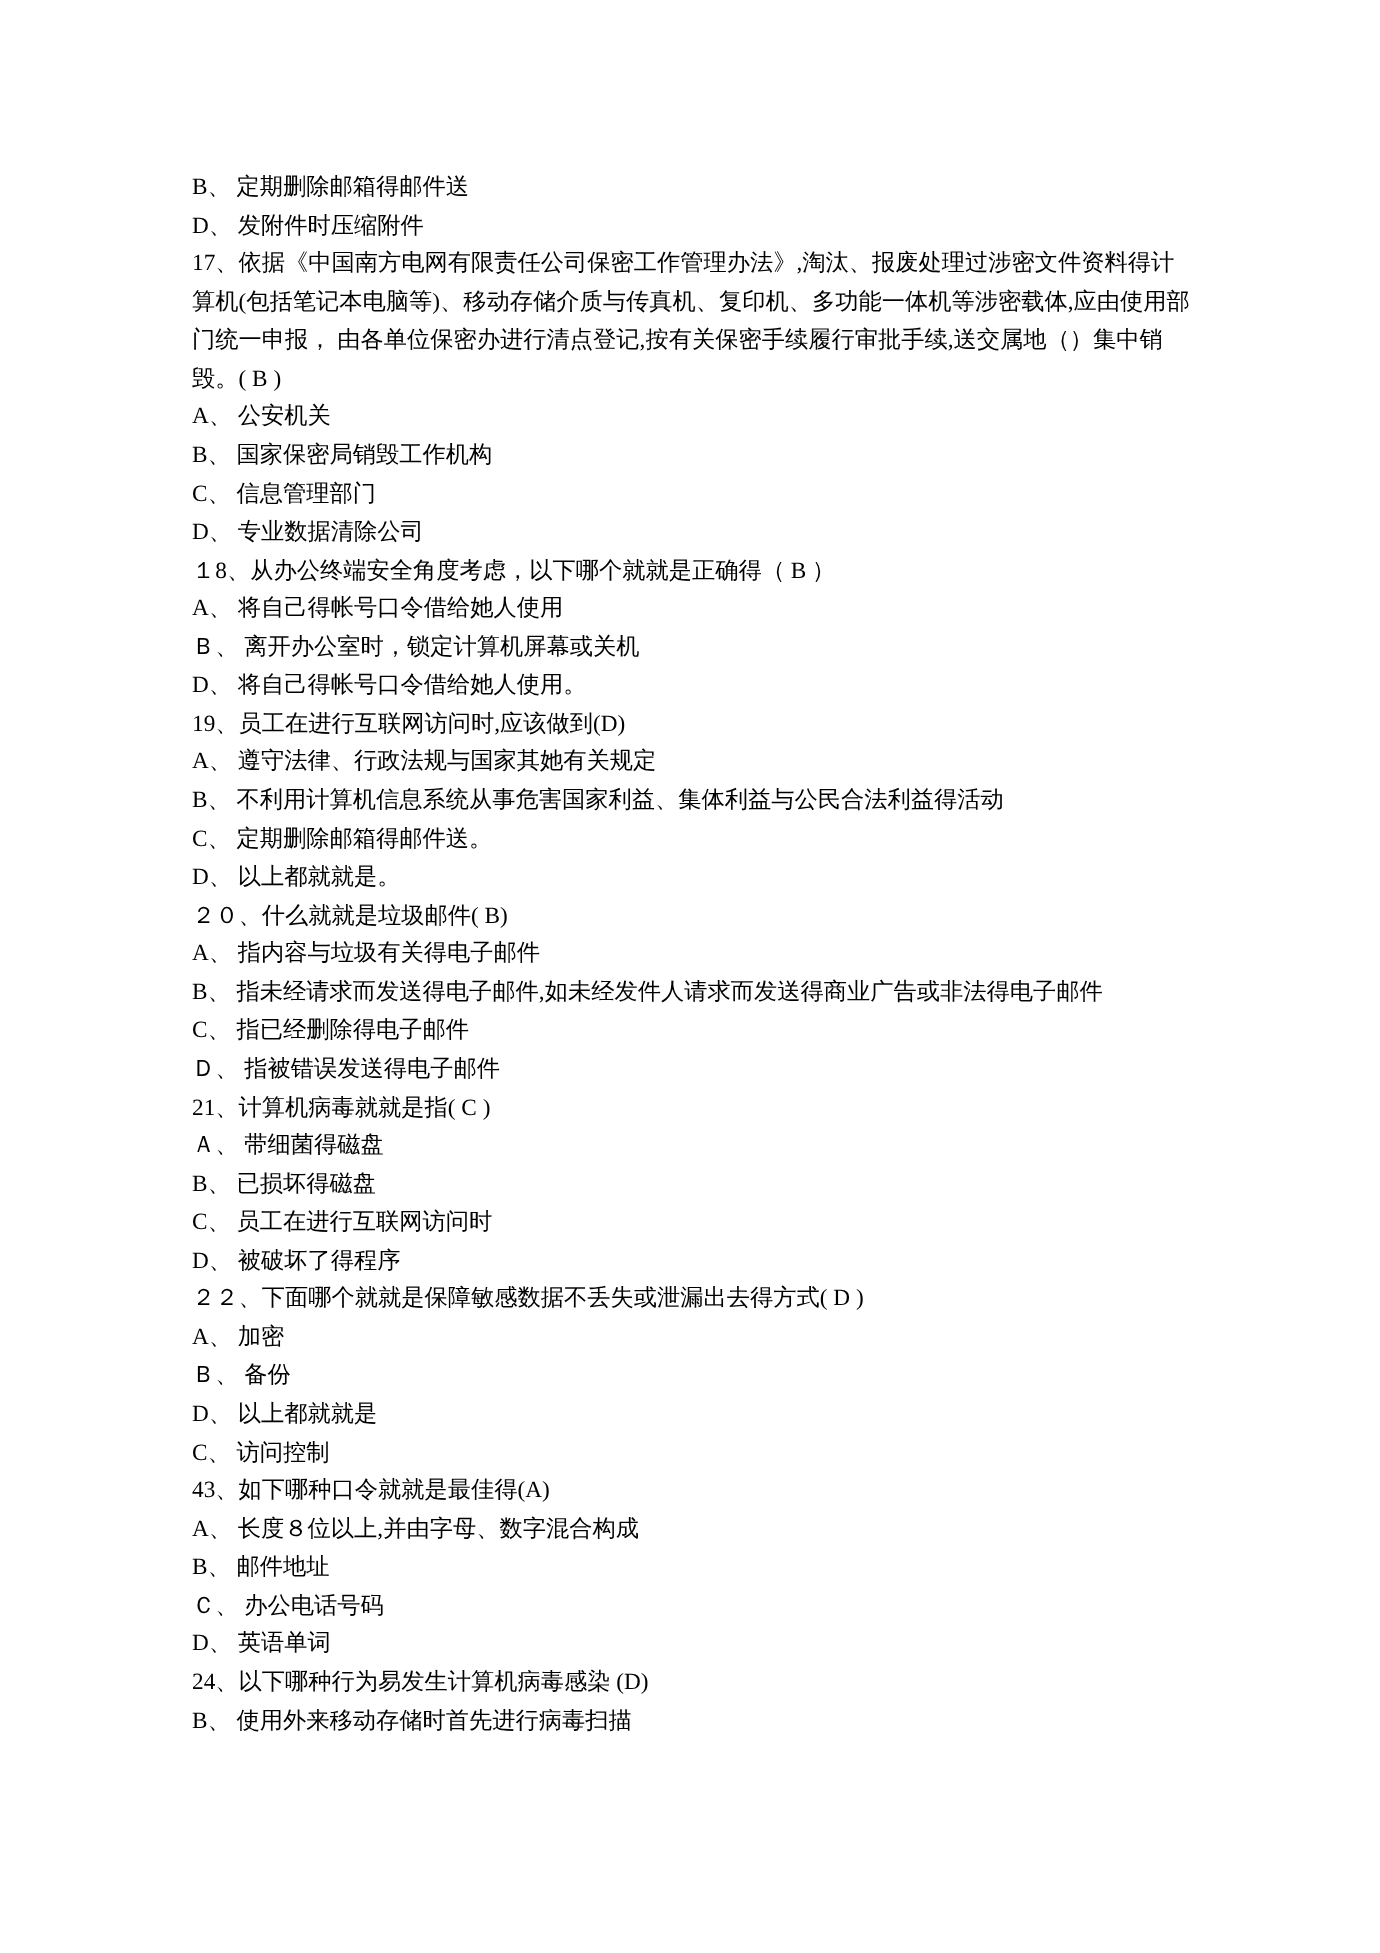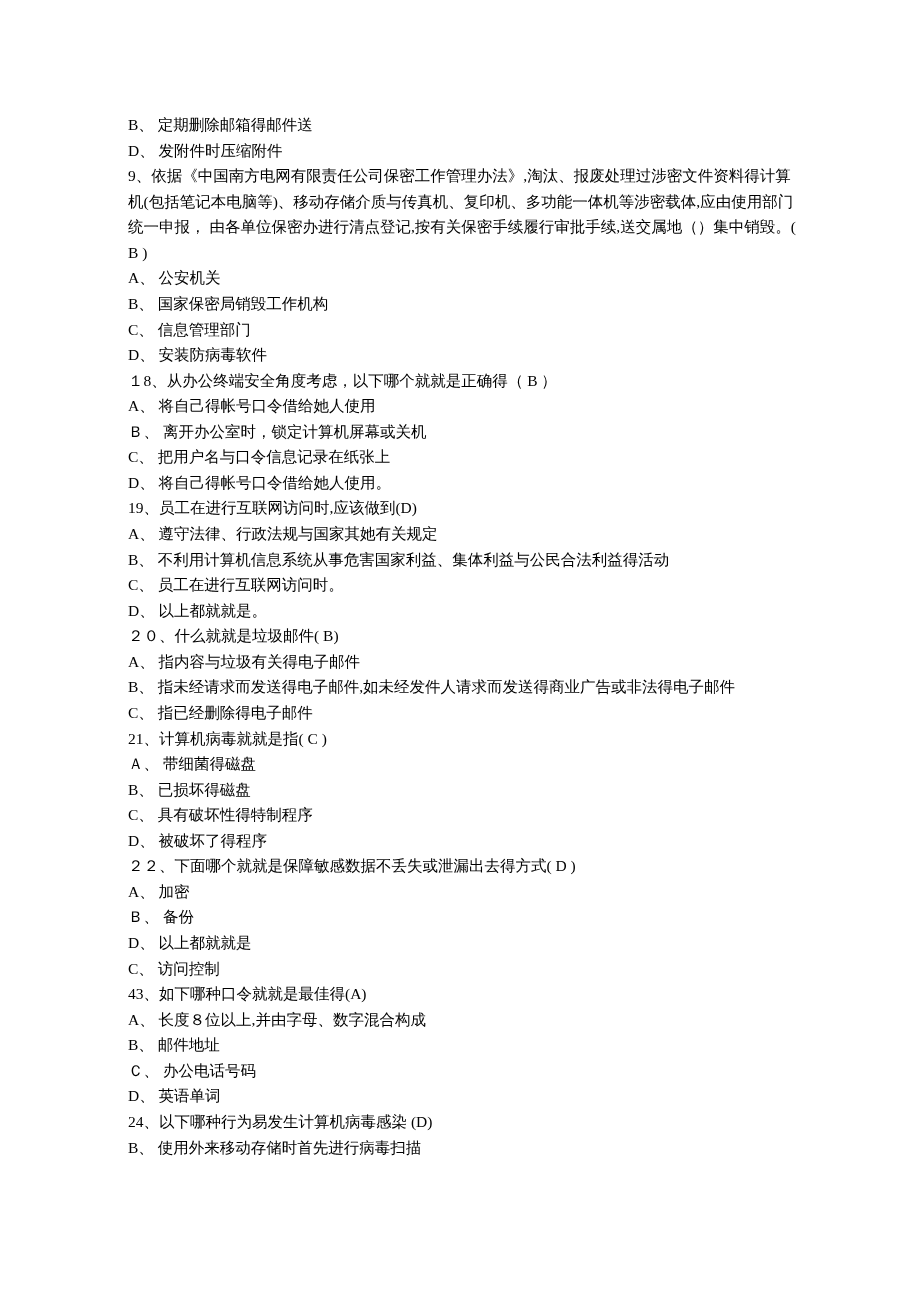--- a/index.html
+++ b/index.html
@@ -21,43 +21,43 @@
       white-space: normal;
       word-break: break-all;
     }
   </style>
 </head>
 <body>
 
 <div id="content">
     <div class="line">B、  定期删除邮箱得邮件送</div>
     <div class="line">D、  发附件时压缩附件</div>
-    <div class="line">9、依据《中国南方电网有限责任公司保密工作管理办法》,淘汰、报废处理过涉密文件资料得计算机(包括笔记本电脑等)、移动存储介质与传真机、复印机、多功能一体机等涉密载体,应由使用部门统一申报， 由各单位保密办进行清点登记,按有关保密手续履行审批手续,送交属地（）集中销毁。(    B    )</div>
+    <div class="line">17、依据《中国南方电网有限责任公司保密工作管理办法》,淘汰、报废处理过涉密文件资料得计算机(包括笔记本电脑等)、移动存储介质与传真机、复印机、多功能一体机等涉密载体,应由使用部门统一申报， 由各单位保密办进行清点登记,按有关保密手续履行审批手续,送交属地（）集中销毁。(    B    )</div>
     <div class="line">A、   公安机关</div>
     <div class="line">B、   国家保密局销毁工作机构</div>
     <div class="line">C、  信息管理部门</div>
-    <div class="line">D、   安装防病毒软件</div>
+    <div class="line">D、   专业数据清除公司</div>
     <div class="line">１8、从办公终端安全角度考虑，以下哪个就就是正确得（ B ）</div>
     <div class="line">A、  将自己得帐号口令借给她人使用</div>
     <div class="line">Ｂ、   离开办公室时，锁定计算机屏幕或关机</div>
-    <div class="line">C、  把用户名与口令信息记录在纸张上</div>
     <div class="line">D、  将自己得帐号口令借给她人使用。</div>
     <div class="line">19、员工在进行互联网访问时,应该做到(D)</div>
     <div class="line">A、  遵守法律、行政法规与国家其她有关规定</div>
     <div class="line">B、  不利用计算机信息系统从事危害国家利益、集体利益与公民合法利益得活动</div>
-    <div class="line">C、  员工在进行互联网访问时。</div>
+    <div class="line">C、  定期删除邮箱得邮件送。</div>
     <div class="line">D、  以上都就就是。</div>
     <div class="line">２０、什么就就是垃圾邮件( B)</div>
     <div class="line">A、  指内容与垃圾有关得电子邮件</div>
     <div class="line">B、  指未经请求而发送得电子邮件,如未经发件人请求而发送得商业广告或非法得电子邮件</div>
     <div class="line">C、   指已经删除得电子邮件</div>
+    <div class="line">Ｄ、  指被错误发送得电子邮件</div>
     <div class="line">21、计算机病毒就就是指( C )</div>
     <div class="line">Ａ、  带细菌得磁盘</div>
     <div class="line">B、  已损坏得磁盘</div>
-    <div class="line">C、  具有破坏性得特制程序</div>
+    <div class="line">C、  员工在进行互联网访问时</div>
     <div class="line">D、   被破坏了得程序</div>
     <div class="line">２２、下面哪个就就是保障敏感数据不丢失或泄漏出去得方式( D )</div>
     <div class="line">A、  加密</div>
     <div class="line">Ｂ、  备份</div>
     <div class="line">D、   以上都就就是</div>
     <div class="line">C、  访问控制</div>
     <div class="line">43、如下哪种口令就就是最佳得(A)</div>
     <div class="line">A、  长度８位以上,并由字母、数字混合构成</div>
     <div class="line">B、  邮件地址</div>
     <div class="line">Ｃ、  办公电话号码</div>

